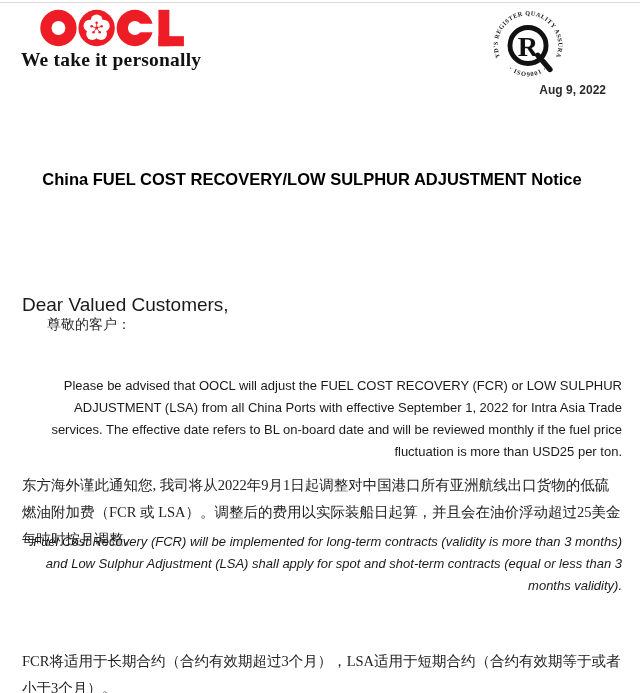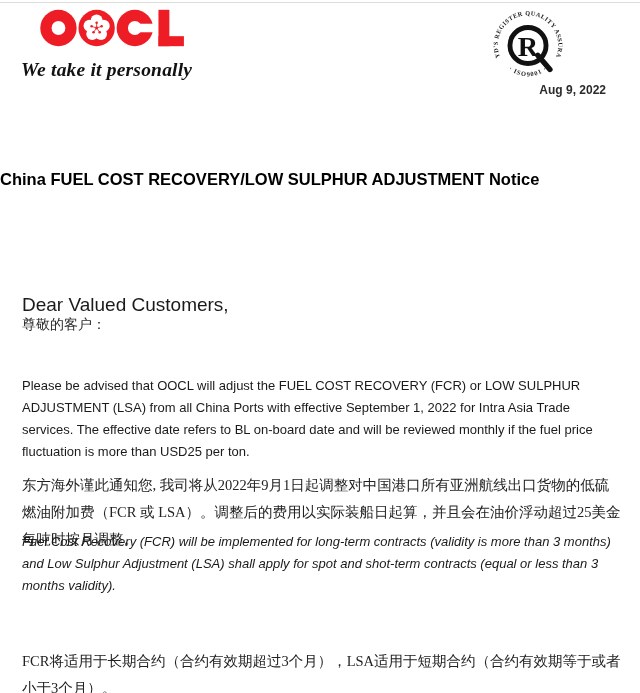--- a/index.html
+++ b/index.html
@@ -25,44 +25,43 @@
   }
   .sr {
     position: absolute;
     width: 1px; height: 1px;
     overflow: hidden;
     clip: rect(0 0 0 0);
     white-space: nowrap;
   }
   .tagline {
     position: absolute;
-    left: 21px; top: 59px;
+    left: 21px; top: 49px;
     font-family: "Liberation Serif", serif;
-    font-style: italic;
     font-weight: bold;
     font-size: 19.5px;
     letter-spacing: 0.2px;
     color: #111111;
   }
   .seal {
     position: absolute;
     left: 489px; top: 6px;
     width: 78px; height: 79px;
   }
   .doc-date {
     position: absolute;
     top: 83px; right: 34px;
     font-size: 12px;
     font-weight: bold;
     color: #2b2b2b;
   }
   .title-en {
     position: absolute;
     top: 170px; left: 0; right: 16px;
-    text-align: left;
+    text-align: center;
     font-size: 16.5px;
     font-weight: bold;
     color: #000000;
   }
   .title-zh {
     position: absolute;
     top: 208px; left: 0; right: 0;
     text-align: center;
     font-family: "Liberation Serif", serif;
     font-size: 15.5px;
@@ -75,30 +74,32 @@
   .greeting-en {
     font-size: 19px;
     line-height: 19px;
     color: #1a1a1a;
   }
   .greeting-zh {
     font-family: "Liberation Serif", serif;
     font-size: 14px;
     line-height: 21px;
     color: #2b2b2b;
+    margin-left: 25px;
   }
   .para {
     position: absolute;
     left: 22px;
     width: 600px;
   }
   .para.en {
     font-size: 13px;
     line-height: 22px;
     color: #1a1a1a;
+    text-align: right;
   }
   .para.zh {
     font-family: "Liberation Serif", serif;
     font-size: 14.5px;
     line-height: 27px;
     color: #222222;
   }
   .para-1 { top: 375px; }
   .para-2 { top: 472px; }
   .para-3 { top: 531px; font-style: italic; }

